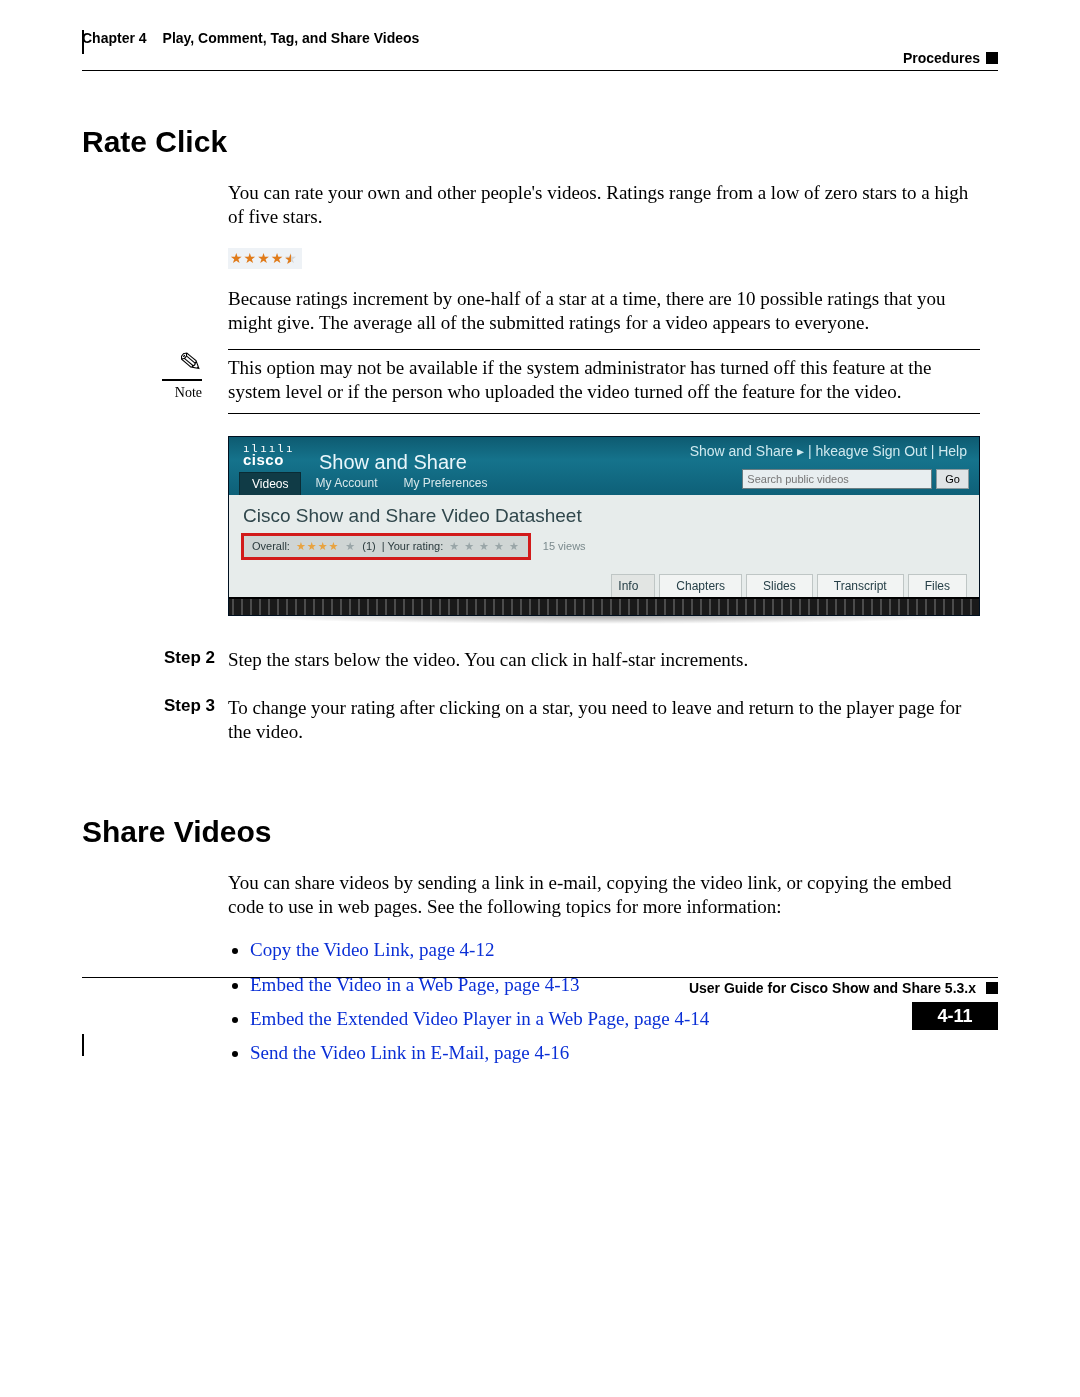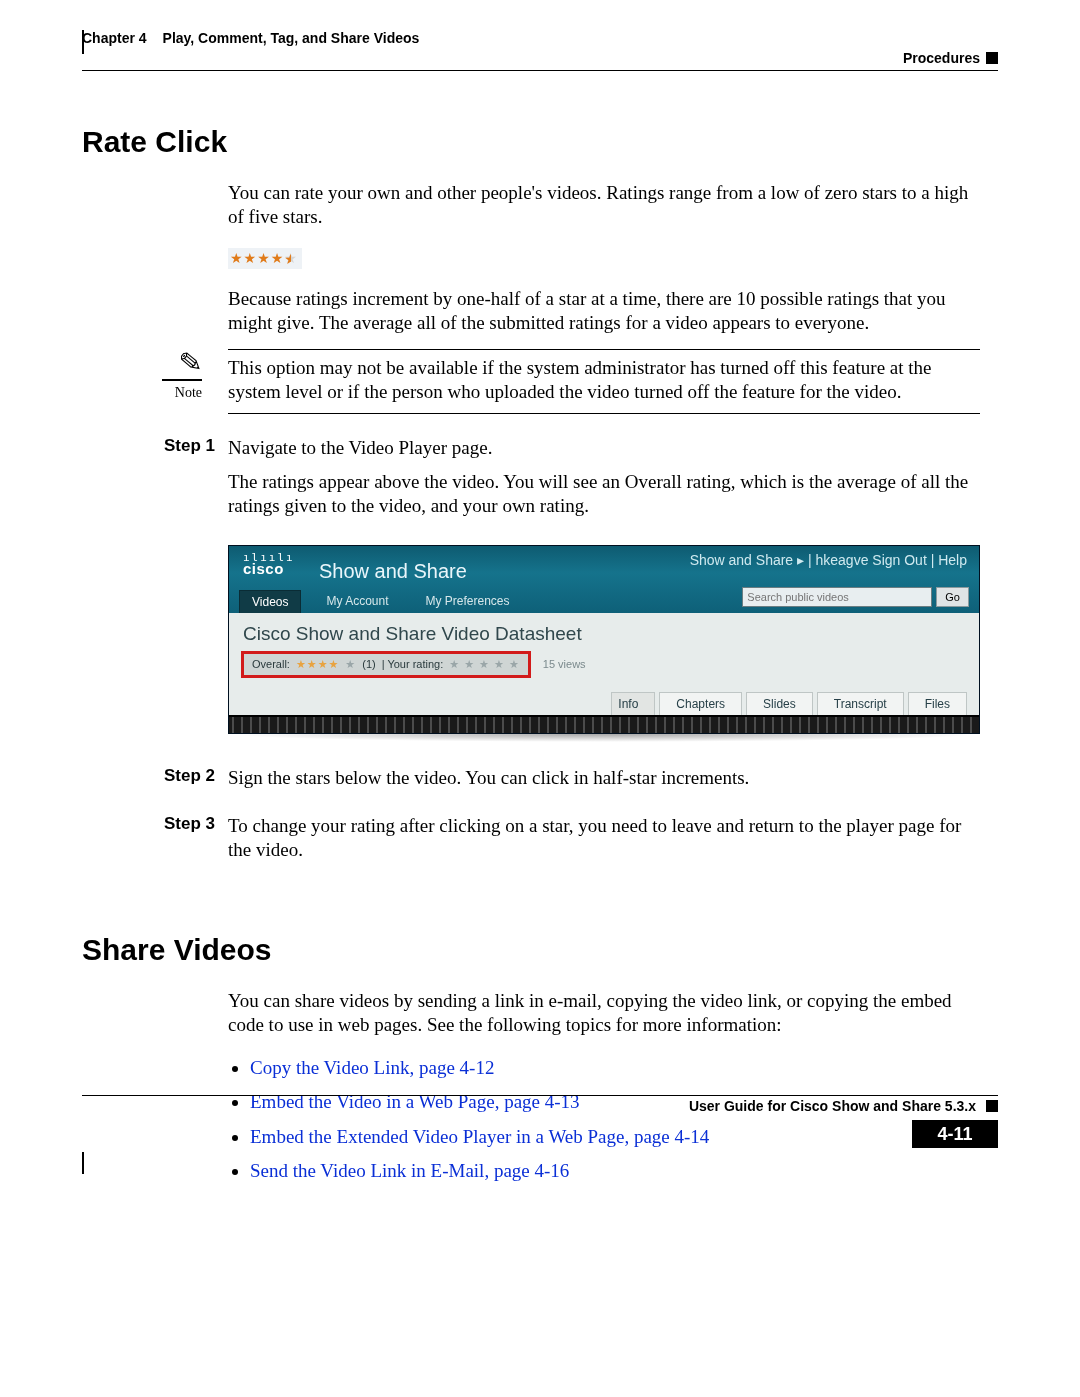--- a/index.html
+++ b/index.html
@@ -156,42 +156,42 @@
   .figure-wrap {
     margin: 16px 0 10px 146px;
   }
   .sns {
     border: 1px solid #001020;
     position: relative;
     font-family: Arial, Helvetica, sans-serif;
     overflow:hidden;
   }
   .sns-top {
-    height: 67px;
+    height: 58px;
     background: linear-gradient(#0e5b71, #15738c 40%, #0e6078);
     position: relative;
     color:#fff;
   }
   .sns-logo {
     position:absolute; left:14px; top:6px;
     font-size: 11px; line-height:1; letter-spacing:1px;
   }
   .sns-logo .bars { font-family: monospace; font-size:11px; letter-spacing:2px; }
   .sns-logo .cisco { font-weight:700; font-size:15px; display:block; margin-top:-2px; letter-spacing:0.5px;}
   .sns-title {
     position:absolute; left:90px; top:14px;
     font-size: 20px; color:#eaf6fb;
   }
   .sns-links {
     position:absolute; right:12px; top:6px;
     font-size:14px; color:#cfe9ef;
   }
   .sns-nav {
     position:absolute; left:10px; bottom:0;
-    display:flex; gap:13px;
+    display:flex; gap:2px;
     font-size:12px;
   }
   .sns-tab {
     padding:4px 12px 4px 12px;
     color:#d6e7ea;
   }
   .sns-tab.active {
     background:#103b46;
     border:1px solid #0a2c35; border-bottom:none;
     color:#fff;
@@ -350,27 +350,20 @@
 
     <div class="note-row">
       <div class="note-gutter">
         <span class="pencil">✎</span>
         <span class="pencil-underline"></span>
         <span class="note-label">Note</span>
       </div>
       <div class="note-body">This option may not be available if the system administrator has turned off this feature at the system level or if the person who uploaded the video turned off the feature for the video.</div>
     </div>
 
-    <div class="step-row">
-      <div class="step-label">Step 1</div>
-      <div class="step-body">
-        <p>Navigate to the Video Player page.</p>
-        <p>The ratings appear above the video. You will see an Overall rating, which is the average of all the ratings given to the video, and your own rating.</p>
-      </div>
-    </div>
 
     <div class="figure-wrap">
       <div class="sns">
         <div class="sns-top">
           <div class="sns-logo">
             <span class="bars">ılıılı</span>
             <span class="cisco">cisco</span>
           </div>
           <div class="sns-title">Show and Share</div>
           <div class="sns-links">Show and Share  ▸  |  hkeagve Sign Out  |  Help</div>
@@ -406,21 +399,21 @@
           </div>
           <div class="sns-bottom-noise"></div>
         </div>
       </div>
       <div class="sns-shadows"></div>
     </div>
 
     <div class="step-row" style="margin-top:24px;">
       <div class="step-label">Step 2</div>
       <div class="step-body">
-        <p>Sign the stars below the video. You can click in half-star increments.</p>
+        <p>Step the stars below the video. You can click in half-star increments.</p>
       </div>
     </div>
 
     <div class="step-row">
       <div class="step-label">Step 3</div>
       <div class="step-body">
         <p>To change your rating after clicking on a star, you need to leave and return to the player page for the video.</p>
       </div>
     </div>
 

